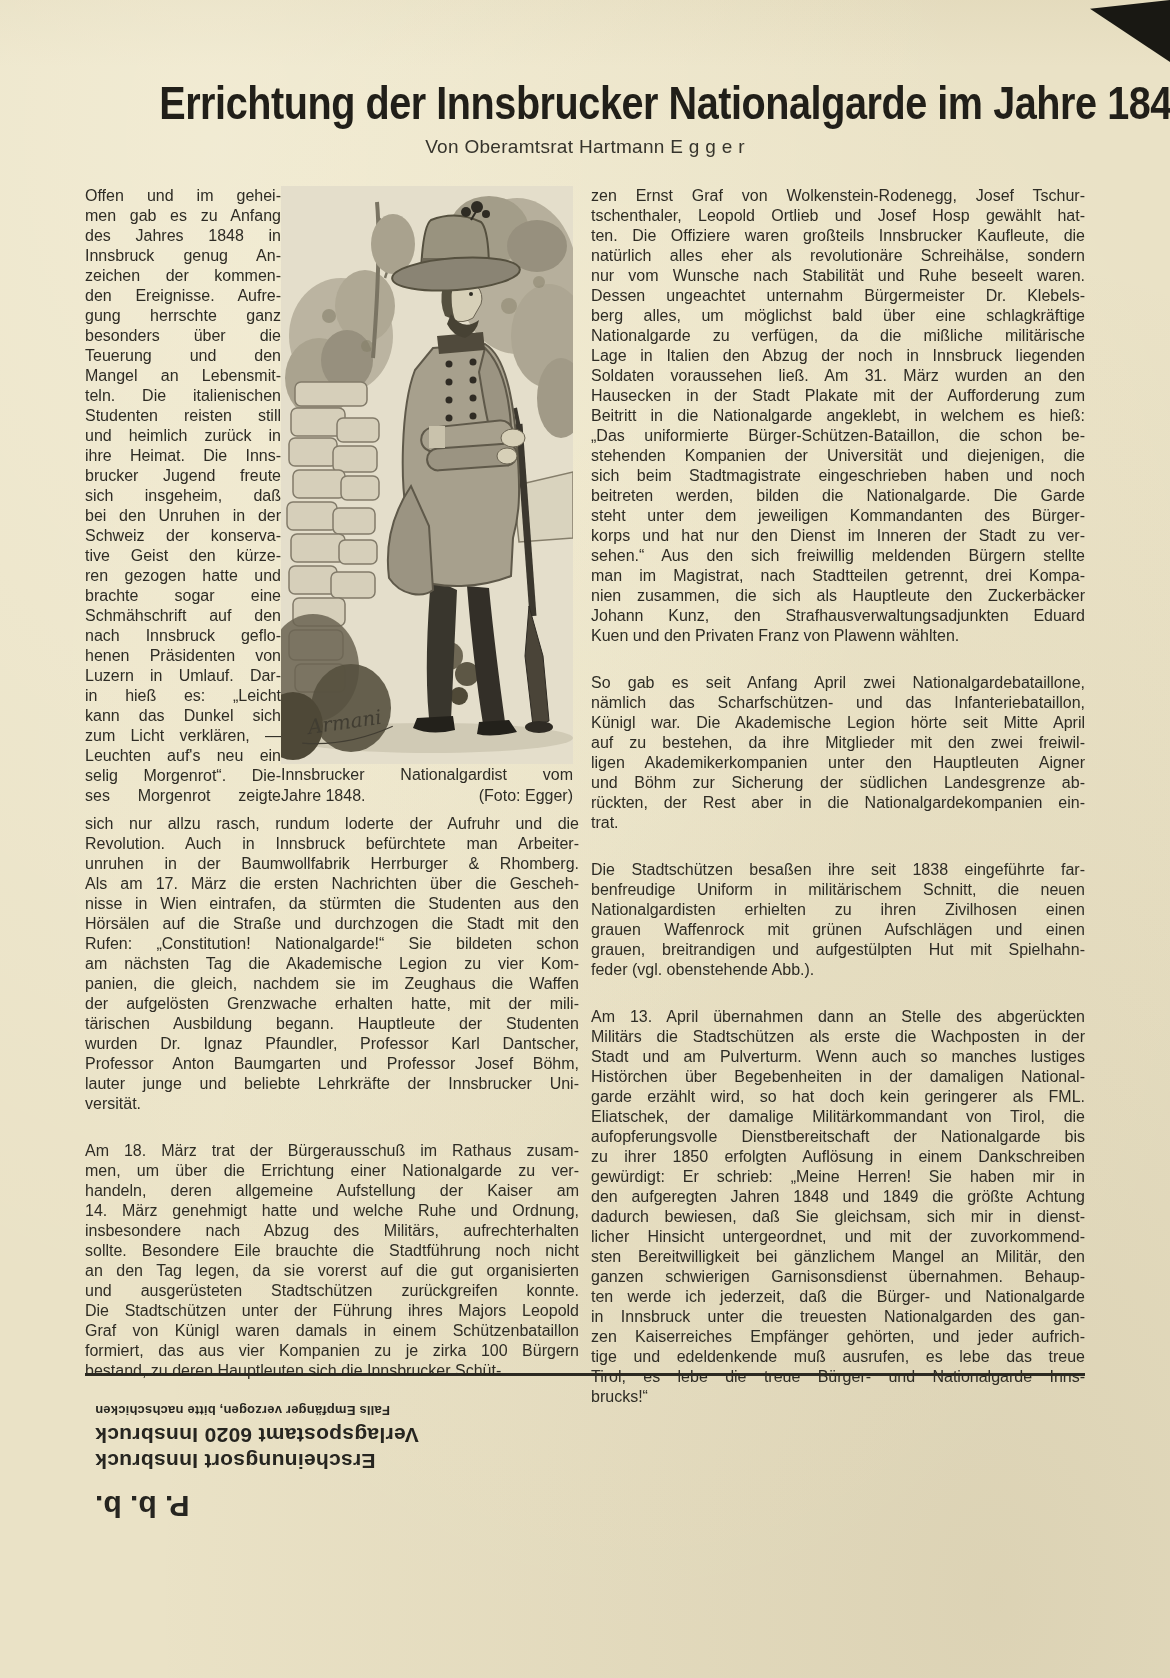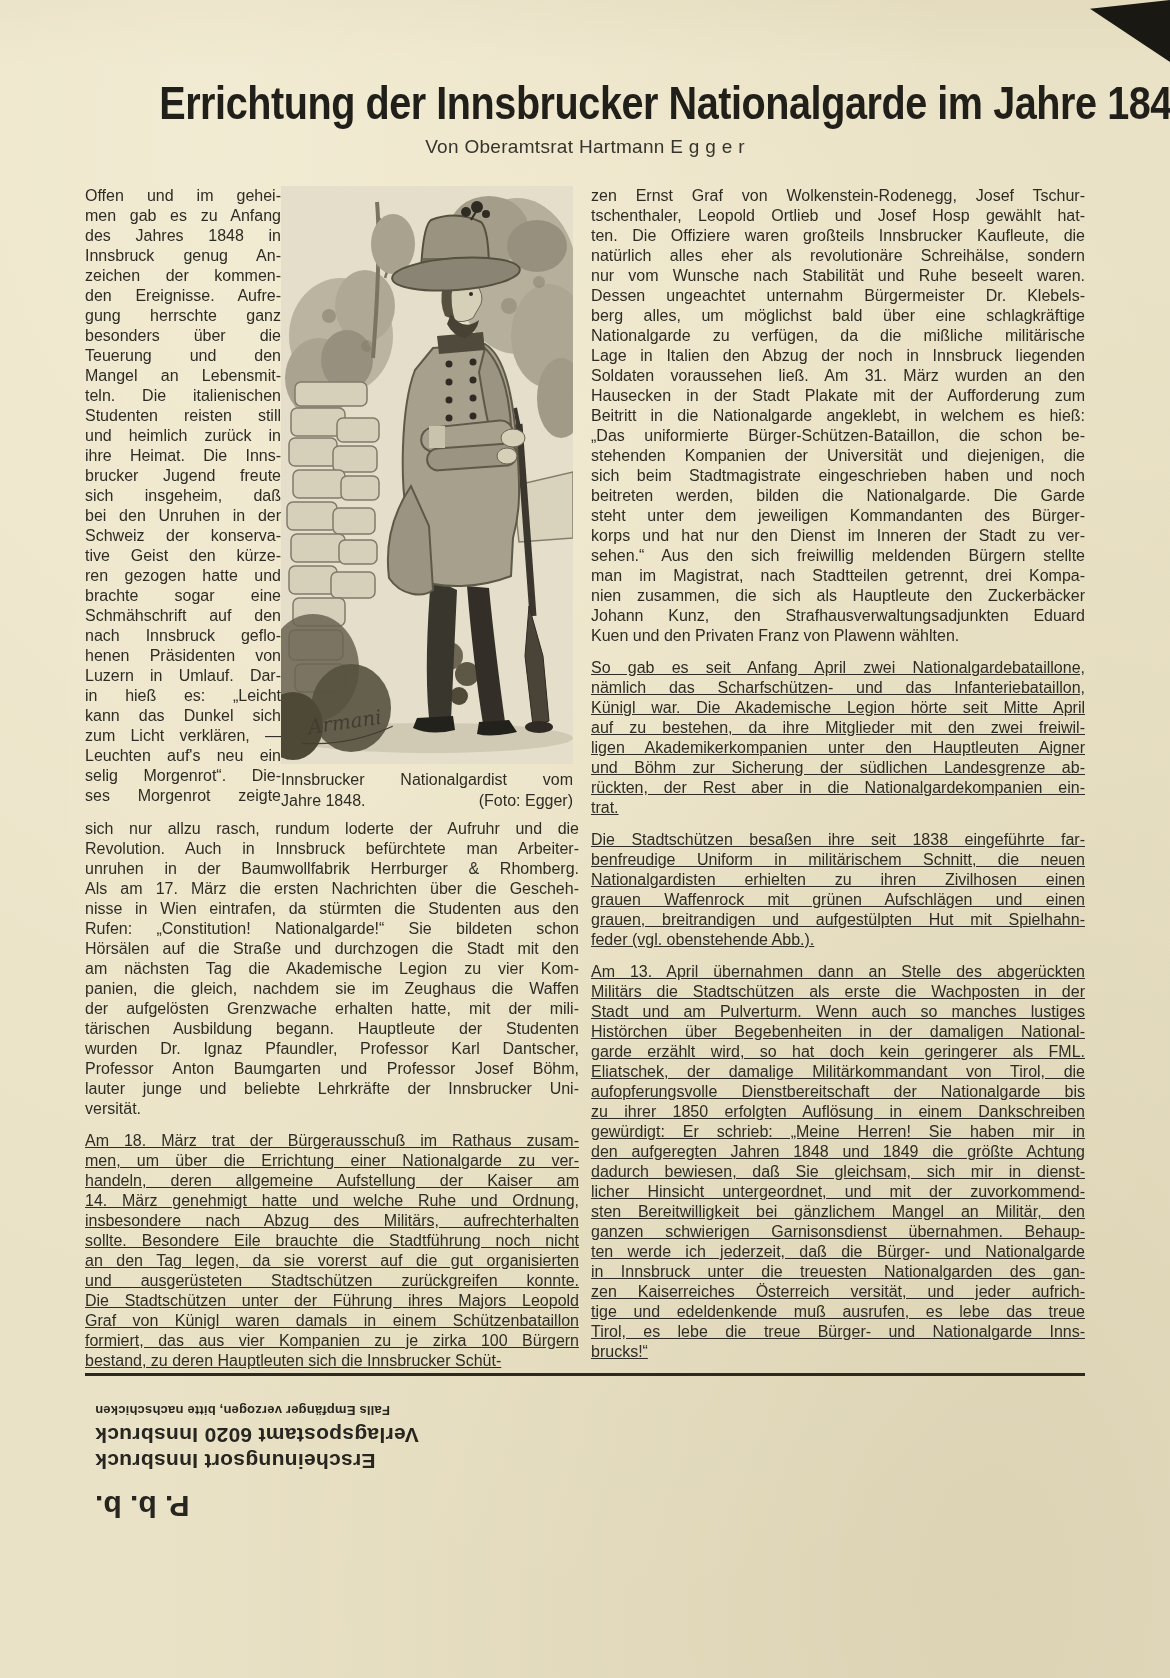--- a/index.html
+++ b/index.html
@@ -25,25 +25,25 @@
   }
   .byline{position:absolute;left:75px;top:136px;width:1020px;text-align:center;
     font-size:19px;color:#36342c;letter-spacing:.3px;}
   .col{position:absolute;width:494px;font-size:16px;line-height:20px;}
   .col-left{left:85px;top:186px;}
   .col-right{left:591px;top:186px;}
   .row{display:flex;margin-bottom:8px;}
   .narrow{width:196px;}
   figure{margin:0;width:292px;}
   .litho{display:block;background:#e4decb;box-shadow:0 0 0 1px rgba(130,120,95,.25) inset;}
-  figcaption{margin-top:5px;font-size:16px;line-height:21px;color:#2e2c25;}
+  figcaption{font-size:16px;line-height:21px;color:#2e2c25;}
   .cap-spread{display:flex;justify-content:space-between;}
   .jline{text-align:justify;text-align-last:justify;min-height:20px;}
   .jline.last{text-align-last:left;}
-  .para + .para{margin-top:12px;text-decoration:underline;}
+  .para + .para{margin-top:27px;}
   .rule{position:absolute;left:85px;top:1373px;width:1000px;height:3px;background:#2b2921;}
   .mailing{
     position:absolute;left:95px;top:1402px;width:352px;
     transform:rotate(180deg);text-align:right;color:#262520;
   }
   .m-pbb{font-size:30px;font-weight:bold;line-height:36px;margin-bottom:14px;}
   .m-big{font-size:21px;font-weight:bold;line-height:26px;letter-spacing:.3px;}
   .m-small{font-size:13px;font-weight:bold;line-height:17px;margin-top:3px;letter-spacing:.2px;}
 </style>
 </head>
@@ -214,22 +214,22 @@
         </figcaption>
       </figure>
     </div>
     <div class="paras">
         <div class="para">
           <div class="jline">sich nur allzu rasch, rundum loderte der Aufruhr und die</div>
           <div class="jline">Revolution. Auch in Innsbruck befürchtete man Arbeiter-</div>
           <div class="jline">unruhen in der Baumwollfabrik Herrburger &amp; Rhomberg.</div>
           <div class="jline">Als am 17. März die ersten Nachrichten über die Gescheh-</div>
           <div class="jline">nisse in Wien eintrafen, da stürmten die Studenten aus den</div>
+          <div class="jline">Hörsälen auf die Straße und durchzogen die Stadt mit den</div>
           <div class="jline">Rufen: „Constitution! Nationalgarde!“ Sie bildeten schon</div>
-          <div class="jline">Hörsälen auf die Straße und durchzogen die Stadt mit den</div>
           <div class="jline">am nächsten Tag die Akademische Legion zu vier Kom-</div>
           <div class="jline">panien, die gleich, nachdem sie im Zeughaus die Waffen</div>
           <div class="jline">der aufgelösten Grenzwache erhalten hatte, mit der mili-</div>
           <div class="jline">tärischen Ausbildung begann. Hauptleute der Studenten</div>
           <div class="jline">wurden Dr. Ignaz Pfaundler, Professor Karl Dantscher,</div>
           <div class="jline">Professor Anton Baumgarten und Professor Josef Böhm,</div>
           <div class="jline">lauter junge und beliebte Lehrkräfte der Innsbrucker Uni-</div>
           <div class="jline last">versität.</div>
         </div>
         <div class="para">
@@ -304,21 +304,21 @@
           <div class="jline">aufopferungsvolle Dienstbereitschaft der Nationalgarde bis</div>
           <div class="jline">zu ihrer 1850 erfolgten Auflösung in einem Dankschreiben</div>
           <div class="jline">gewürdigt: Er schrieb: „Meine Herren! Sie haben mir in</div>
           <div class="jline">den aufgeregten Jahren 1848 und 1849 die größte Achtung</div>
           <div class="jline">dadurch bewiesen, daß Sie gleichsam, sich mir in dienst-</div>
           <div class="jline">licher Hinsicht untergeordnet, und mit der zuvorkommend-</div>
           <div class="jline">sten Bereitwilligkeit bei gänzlichem Mangel an Militär, den</div>
           <div class="jline">ganzen schwierigen Garnisonsdienst übernahmen. Behaup-</div>
           <div class="jline">ten werde ich jederzeit, daß die Bürger- und Nationalgarde</div>
           <div class="jline">in Innsbruck unter die treuesten Nationalgarden des gan-</div>
-          <div class="jline">zen Kaiserreiches Österreich versität, und jeder aufrich-</div>
+          <div class="jline">zen Kaiserreiches Empfänger gehörten, und jeder aufrich-</div>
           <div class="jline">tige und edeldenkende muß ausrufen, es lebe das treue</div>
           <div class="jline">Tirol, es lebe die treue Bürger- und Nationalgarde Inns-</div>
           <div class="jline last">brucks!“</div>
         </div>
       </div>
   </div>
 
   <div class="rule"></div>
 
   <div class="mailing">

